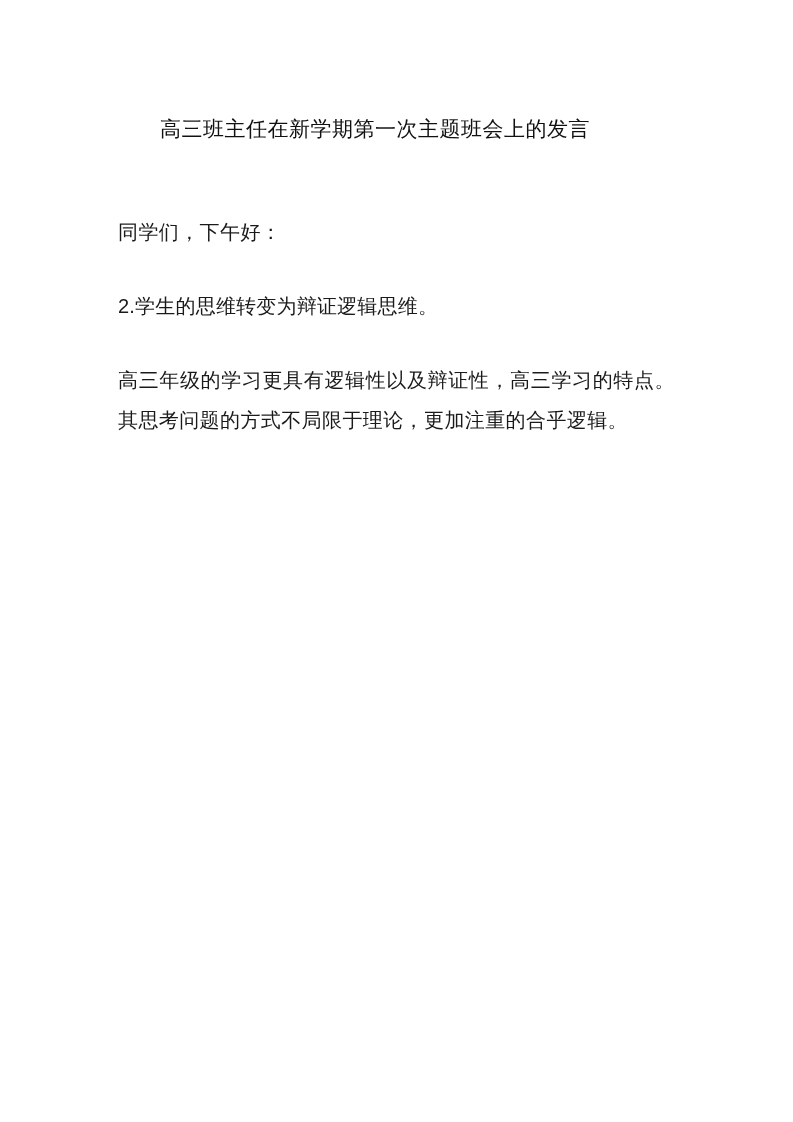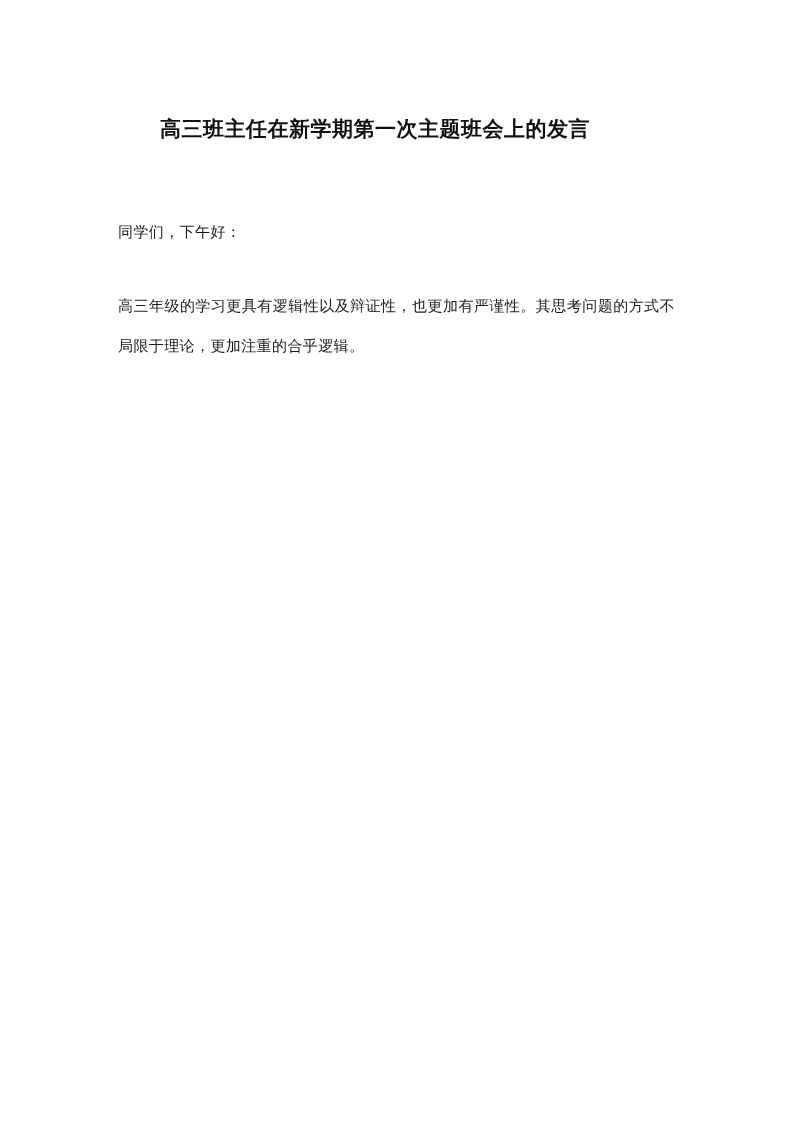--- a/index.html
+++ b/index.html
@@ -17,29 +17,29 @@
   .page {
     width: 793px;
     height: 1122px;
     box-sizing: border-box;
     padding: 112px 118px 90px 118px;
     position: relative;
   }
   .doc-title {
     font-size: 21px;
     line-height: 34px;
-    font-weight: 700;
+    font-weight: 400;
     letter-spacing: 0.5px;
     margin: 0 0 66px 0;
     text-align: left;
     padding-left: 42px;
     color: #111111;
   }
   .para {
-    font-size: 15px;
+    font-size: 20px;
     line-height: 40px;
     letter-spacing: 0.4px;
     margin: 0 0 34px 0;
     text-align: justify;
     color: #1a1a1a;
   }
   .para.heading-line {
     letter-spacing: 2px;
   }
   .para.sub-num {
@@ -55,16 +55,17 @@
 <div class="page">
 
   <h1 class="doc-title">高三班主任在新学期第一次主题班会上的发言</h1>
 
   <p class="para">同学们，下午好：</p>
 
 
 
 
 
+  <p class="para sub-num">2.学生的思维转变为辩证逻辑思维。</p>
 
-  <p class="para">高三年级的学习更具有逻辑性以及辩证性，也更加有严谨性。其思考问题的方式不局限于理论，更加注重的合乎逻辑。</p>
+  <p class="para">高三年级的学习更具有逻辑性以及辩证性，高三学习的特点。其思考问题的方式不局限于理论，更加注重的合乎逻辑。</p>
 
 </div>
 
 </body></html>

